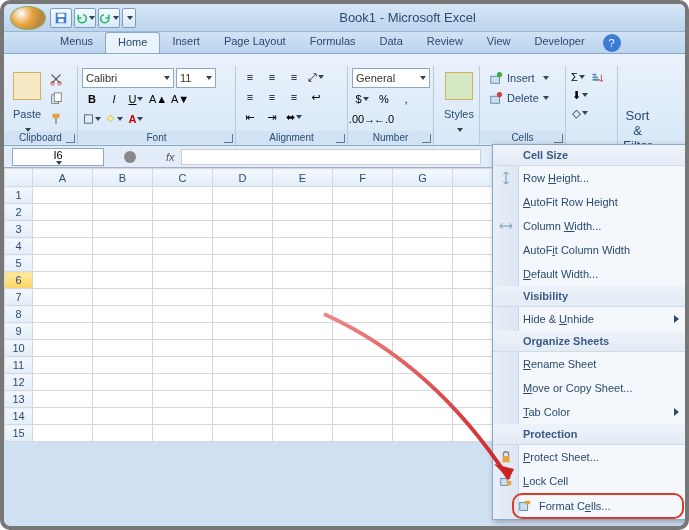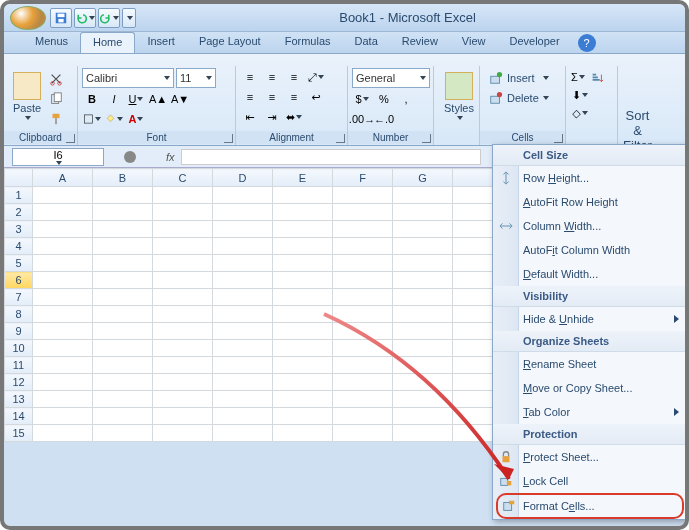--- a/index.html
+++ b/index.html
@@ -6,30 +6,30 @@
 body { background:#fff; }
 .frame { width:689px; height:530px; border:4px solid #777; border-radius:10px; overflow:hidden; position:relative; background:#cfe0f3; }
 
 .titlebar { height:28px; background:linear-gradient(#d6e6f7,#bcd4ee); display:flex; align-items:center; padding:0 6px; border-bottom:1px solid #9db6d3; }
 .office-btn { width:36px; height:24px; background:radial-gradient(circle at 30% 30%,#fff,#e8a23c 40%,#b84 70%); border-radius:50%; border:1px solid #8a6; margin-right:4px; }
 .qat { display:flex; gap:2px; align-items:center; }
 .qat-btn { width:22px; height:20px; border:1px solid #7c9ec4; border-radius:2px; background:linear-gradient(#f5faff,#d8e8f8); display:flex; align-items:center; justify-content:center; }
 .dd-arrow { width:0; height:0; border-left:3px solid transparent; border-right:3px solid transparent; border-top:4px solid #345; margin-left:1px; }
 .title-text { flex:1; text-align:center; color:#2a4b6f; font-size:13px; }
 
-.tabs { display:flex; height:22px; background:linear-gradient(#d0e2f5,#bcd4ee); padding-left:19px; border-bottom:1px solid #8aa8c7; }
+.tabs { display:flex; height:22px; background:linear-gradient(#d0e2f5,#bcd4ee); padding-left:44px; border-bottom:1px solid #8aa8c7; }
 .tab { padding:3px 12px; color:#2a4b6f; cursor:pointer; }
 .tab.active { background:#eaf2fb; border:1px solid #8aa8c7; border-bottom:none; border-radius:3px 3px 0 0; color:#2a4b6f; font-weight:normal; }
 .help-icon { margin-left:auto; width:18px; height:18px; border-radius:50%; background:#3b7cd4; color:#fff; text-align:center; line-height:18px; margin:2px 6px; }
 
 .ribbon { height:92px; background:linear-gradient(#eaf2fb,#d8e8f8); border-bottom:1px solid #8aa8c7; display:flex; }
 .group { border-right:1px solid #b5cbe3; padding:2px 11px 0 4px; display:flex; flex-direction:column; position:relative;margin-top:12px; }
 .group-title { position:absolute; bottom:1px; left:0; right:0; text-align:center; color:#2a4b6f; font-size:10px; background:rgba(200,220,240,.5); padding:1px 0; }
 .group-title::after { content:""; position:absolute; right:2px; top:3px; width:8px; height:8px; border-right:1px solid #678; border-bottom:1px solid #678; }
-.big-btn { display:flex; flex-direction:column; align-items:center; width:42px; padding-top:4px; }
+.big-btn { display:flex; flex-direction:column; align-items:center; width:42px; padding-top:4px;gap:6px; }
 .big-btn .ic { width:28px; height:28px; background:#f7e9c5; border:1px solid #d4b05a; }
 .big-btn span { color:#2a4b6f; margin-top:2px; }
 .mini-col { display:flex; flex-direction:column; gap:2px; padding-top:2px; }
 .mini-btn { width:20px; height:18px; border:1px solid transparent; display:flex; align-items:center; justify-content:center; }
 .inline-row { display:flex; gap:2px; align-items:center; }
 .combo { height:20px; border:1px solid #8aa8c7; background:#fff; display:flex; align-items:center; padding:0 3px; justify-content:space-between; color:#333; }
 
 .cells-group { width:86px; }
 .cells-item { display:flex; align-items:center; height:20px; gap:4px; padding:0 4px; color:#2a4b6f; border:1px solid transparent; border-radius:2px; }
 .cells-item.hl { background:linear-gradient(#ffe9a8,#ffd65e); border:1px solid #d4a017; }
@@ -50,21 +50,21 @@
 .grid-tbl td { width:60px; height:17px; }
 .row-h.sel { background:linear-gradient(#ffe9a8,#ffd65e); }
 .corner { width:28px; background:#e3edf9; }
 
 .dropdown { position:absolute; top:140px; left:488px; width:196px; background:#f4f7fb; border:1px solid #8aa8c7; box-shadow:2px 2px 6px rgba(0,0,0,.3); }
 .dd-icon-col { position:absolute; left:0; top:0; bottom:0; width:26px; background:linear-gradient(to right,#e8eef7,#dde7f3); border-right:1px solid #c5d4e6; }
 .dd-section { padding:4px 6px 4px 30px; color:#3a5a85; font-weight:bold; background:linear-gradient(#eef3fa,#e3ebf5); border-bottom:1px solid #d0dbe9; position:relative; }
 .dd-item { display:flex; align-items:center; height:24px; padding-left:30px; color:#2a4b6f; position:relative; }
 .dd-item u { text-decoration:underline; }
 .dd-item .sub-arrow { margin-left:auto; margin-right:8px; width:0; height:0; border-top:4px solid transparent; border-bottom:4px solid transparent; border-left:5px solid #2a4b6f; }
-.dd-item.highlighted { margin:1px 3px 1px 3px; padding-left:27px; }
+.dd-item.highlighted { margin:1px 3px 1px 19px; padding-left:27px; }
 .dd-item.highlighted .hl-ring { position:absolute; left:0; right:0; top:-1px; bottom:-1px; border:2px solid #d93a2a; border-radius:10px; }
 .dd-ico { position:absolute; left:4px; width:18px; height:18px; display:flex; align-items:center; justify-content:center; }
 
 .arrow { position:absolute; top:300px; left:310px; width:220px; height:190px; pointer-events:none; }
 
 svg.icon { width:14px; height:14px; }
 </style>
 </head>
 <body>
 

